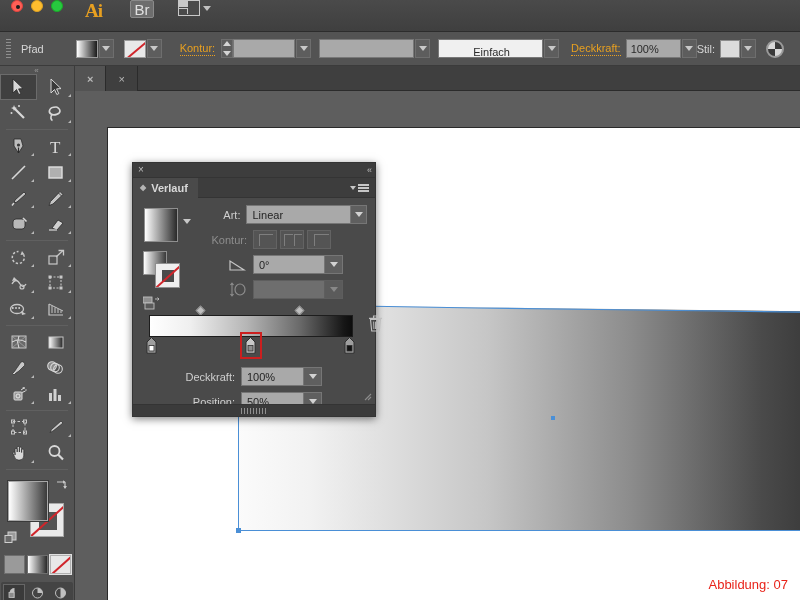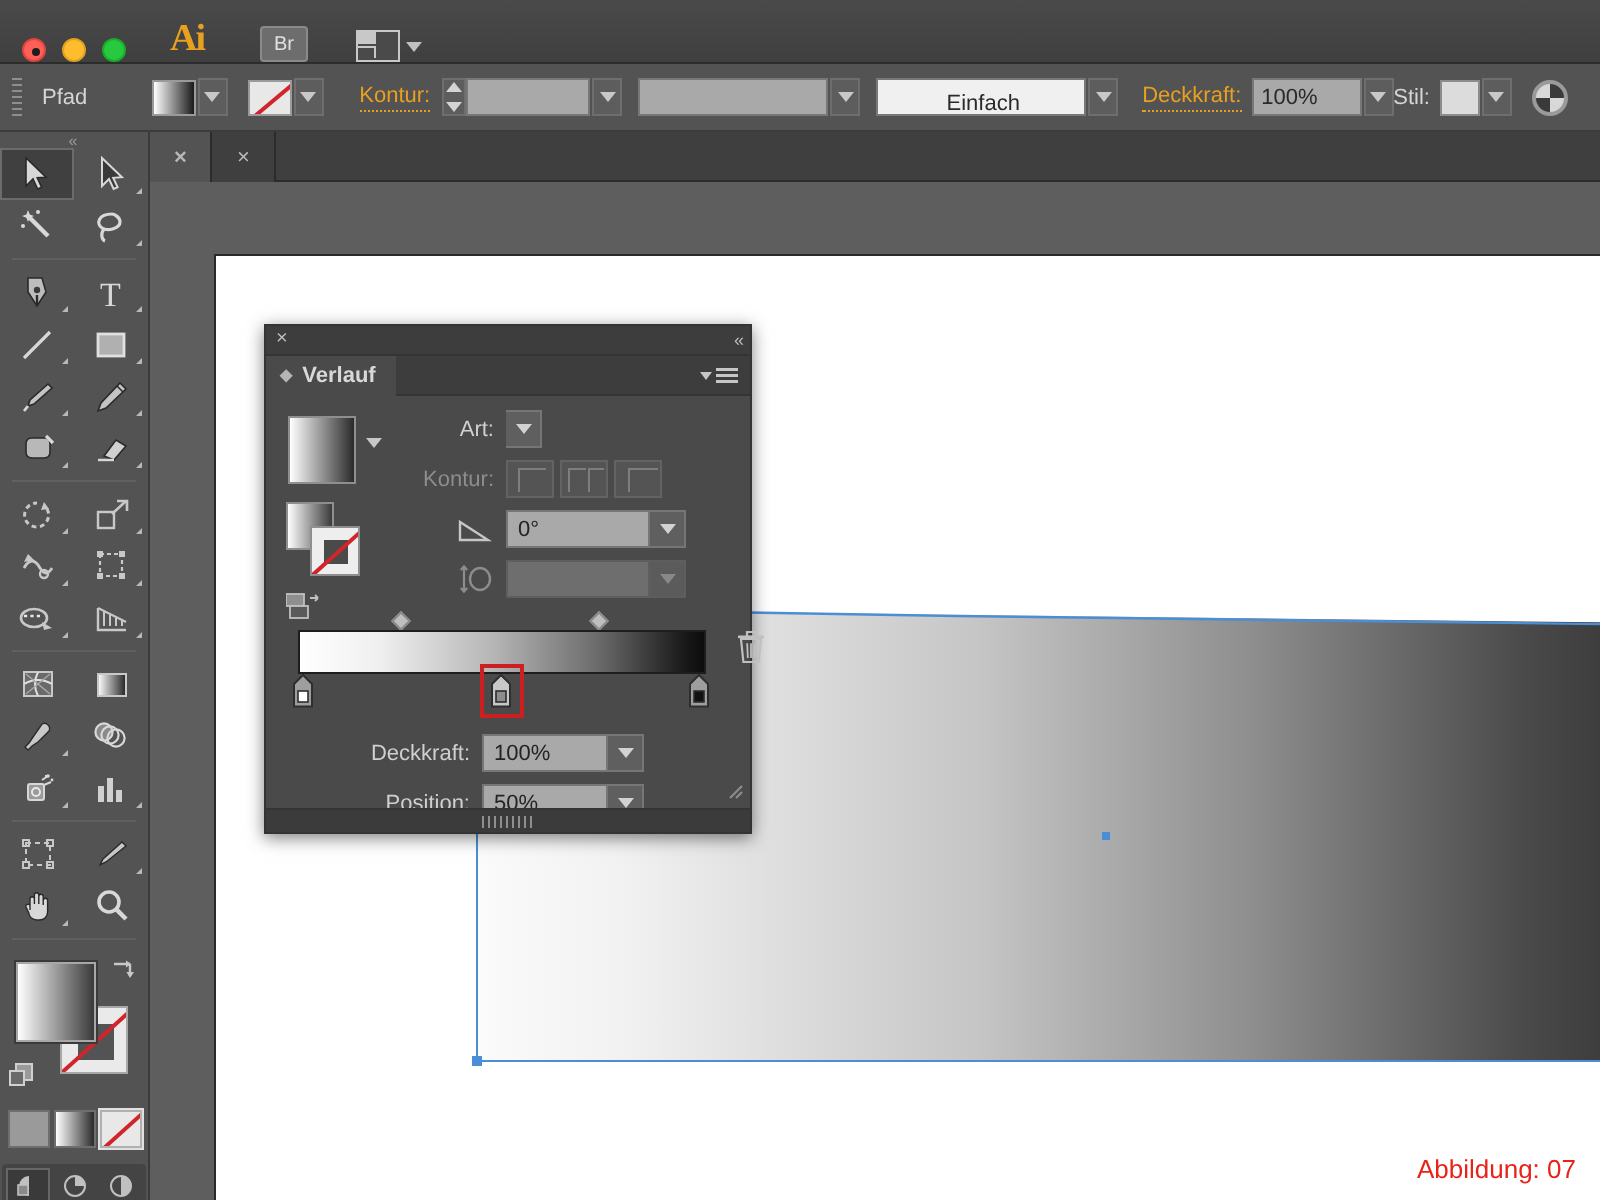--- a/index.html
+++ b/index.html
@@ -9,39 +9,39 @@
     font-family: "Liberation Sans", sans-serif;
     overflow: hidden;
   }
   #app { position: relative; width: 800px; height: 600px; }
 
   
   .titlebar {
     position: absolute; left: 0; top: 0; width: 800px; height: 32px;
     background: linear-gradient(#4a4a4a, #3f3f3f);
     border-bottom: 1px solid #2c2c2c;
-    display: flex; align-items: flex-end;
+    display: flex; align-items: flex-start;
   }
   .traffic { display: flex; gap: 8px; margin-left: 11px; }
   .dot { width: 12px; height: 12px; border-radius: 50%; position: relative; }
   .dot.red { background: #ff5f56; border: 1px solid #e0443e; }
   .dot.red::after {
     content:''; position:absolute; left:4px; top:4px;
     width:4px; height:4px; border-radius:50%; background:#1d1d1d;
   }
   .dot.yellow { background: #ffbd2e; border: 1px solid #dea123; }
   .dot.green { background: #27c93f; border: 1px solid #1aab29; }
   .ai-logo {
     margin-left: 22px; color: #e8a020; font-weight: bold;
     font-size: 19px; font-family: "Liberation Serif", serif; letter-spacing: -1px;
   }
   .br-btn {
     margin-left: 28px; width: 24px; height: 18px;
     background: #6d6d6d; border: 1px solid #8a8a8a; border-radius: 2px;
-    color: #e0e0e0; font-size: 10px; display: flex;
+    color: #e0e0e0; font-size: 15px; display: flex;
     align-items: center; justify-content: center;
   }
   .arr-grp { margin-left: 24px; display: flex; align-items: center; gap: 3px; }
   .arr-icon {
     width: 22px; height: 16px; border: 1.5px solid #c8c8c8; background: #4a4a4a;
     position: relative;
   }
   .arr-icon::before {
     content:''; position:absolute; left:0; top:0; width:9px; height:6px; background:#c8c8c8;
   }
@@ -730,20 +730,21 @@
       <div class="gp-revicon">
         <svg width="22" height="14" viewBox="0 0 22 14">
             <rect x="0" y="1" width="9" height="6" fill="#8f8f8f" stroke="#c0c0c0" stroke-width=".9"></rect>
             <rect x="2" y="7" width="9" height="6" fill="#5a5a5a" stroke="#c0c0c0" stroke-width=".9"></rect>
             <path d="M12 3 L16 3 M16 3 L14.5 1.5 M16 3 L14.5 4.5" stroke="#c0c0c0" stroke-width=".9" fill="none"></path>
           </svg>
       </div>
 
       <div class="gp-row">
         <span class="gp-rlabel">Art:</span>
+        <div class="gp-input" style="width:118px;">Linear</div>
         <div class="gp-dd">
             <span class="caret2"></span>
           </div>
       </div>
 
       <div class="gp-row">
         <span class="gp-rlabel dim">Kontur:</span>
         <div class="strokebtns">
           <div class="sbtn">
             <i style="left:5px;top:3px;width:14px;height:12px;border-right:none;border-bottom:none;"></i>

